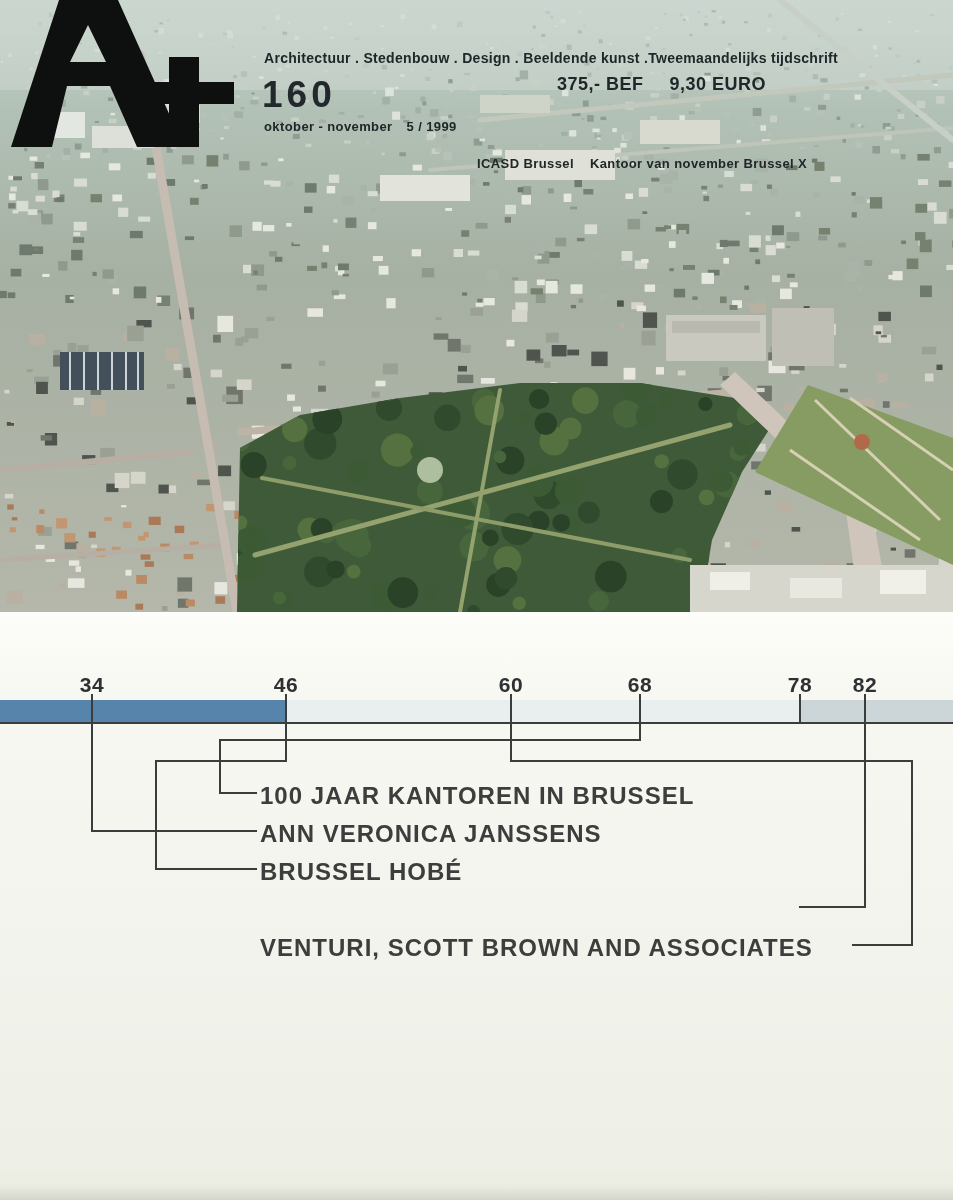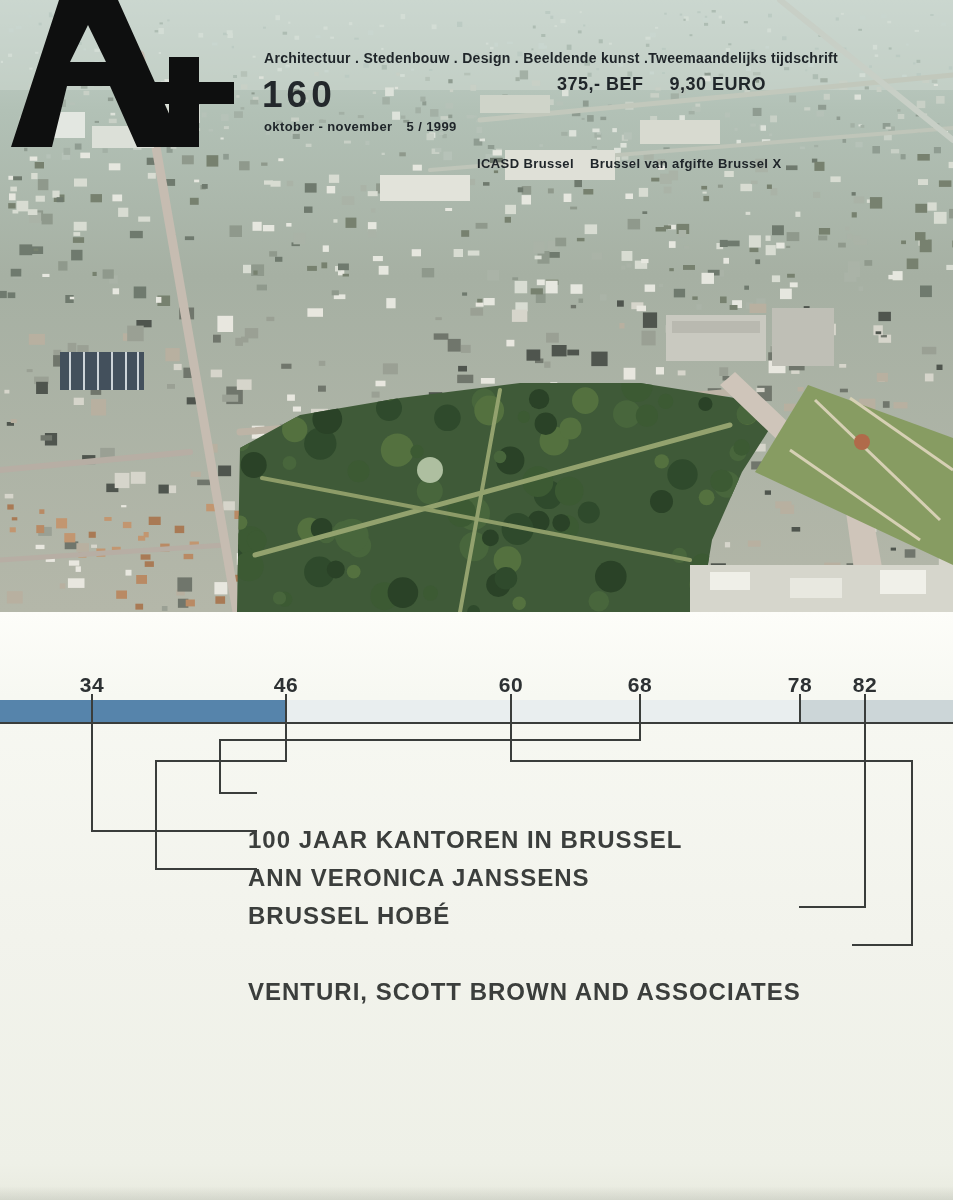--- a/index.html
+++ b/index.html
@@ -14,21 +14,21 @@
   .hdr{position:absolute;color:#20262a;font-weight:bold;white-space:nowrap;}
   .subtitle{left:264px;top:50px;font-size:14px;letter-spacing:.3px;}
   .price{left:557px;top:74px;font-size:18px;display:flex;gap:26px;letter-spacing:.5px;}
   .issue{left:262px;top:74px;font-size:37px;letter-spacing:4px;color:#23282c;}
   .dateline{left:264px;top:119px;font-size:13px;display:flex;gap:14px;letter-spacing:.4px;align-items:center;}
   .postal{left:477px;top:119px;font-size:13px;display:flex;gap:16px;letter-spacing:.4px;margin-top:37px;}
   .pagenum{position:absolute;top:673px;transform:translateX(-50%);font-size:21px;font-weight:bold;color:#2d3133;letter-spacing:.5px;}
   .seg{position:absolute;top:700px;height:22px;}
   .tick{position:absolute;top:694px;width:2px;height:28px;background:#3a3d3b;}
   .ln{position:absolute;background:#3a3d3b;}
-  .toc-title{position:absolute;left:248px;font-size:24px;font-weight:bold;letter-spacing:1px;color:#3b3e3c;white-space:nowrap;margin-top:44px;}
+  .toc-title{position:absolute;left:260px;font-size:24px;font-weight:bold;letter-spacing:1px;color:#3b3e3c;white-space:nowrap;}
   .bottom-shade{position:absolute;left:0;bottom:0;width:100%;height:14px;
     background:linear-gradient(180deg,rgba(0,0,0,0),rgba(60,70,60,.12));}
 </style>
 </head>
 <body>
 
 <div class="cover">
 
   <div class="photo-wrap" aria-label="aerial photo of Brussels: city blocks, Warandepark and royal palace gardens">
     <svg id="photo-svg" width="953" height="612" viewBox="0 0 953 612">
@@ -1226,21 +1226,21 @@
     <span>375,- BEF</span>
     <span>9,30 EURO</span>
   </div>
   <div class="hdr issue">160</div>
   <div class="hdr dateline">
     <span>oktober - november</span>
     <span>5 / 1999</span>
   </div>
   <div class="hdr postal">
     <span>ICASD Brussel</span>
-    <span>Brussel van afgifte Brussel X</span>
+    <span>Kantoor van november Brussel X</span>
   </div>
 
   <div class="pagenum" style="left:92px">34</div>
   <div class="pagenum" style="left:286px">46</div>
   <div class="pagenum" style="left:511px">60</div>
   <div class="pagenum" style="left:640px">68</div>
   <div class="pagenum" style="left:800px">78</div>
   <div class="pagenum" style="left:865px">82</div>
 
   <div class="seg" style="left:0;width:286px;background:#5684ab"></div>

